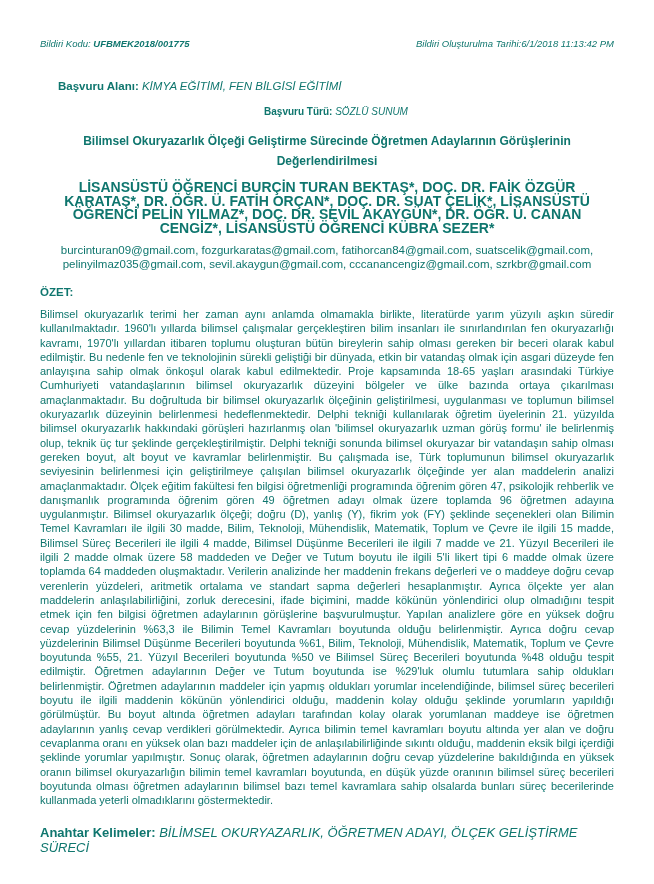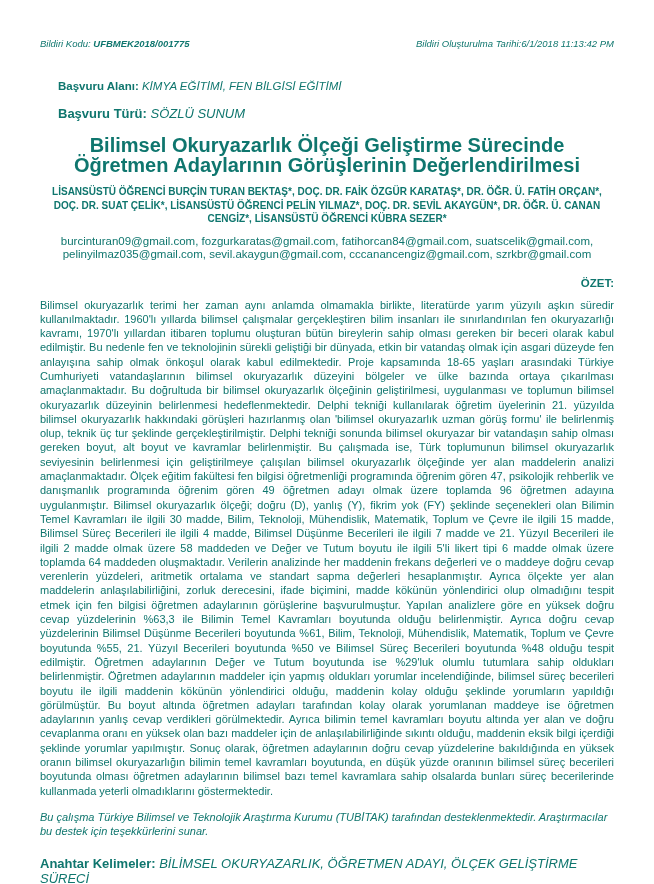--- a/index.html
+++ b/index.html
@@ -36,54 +36,53 @@
   
   .field-row {
     margin-top: 30px;
     font-size: 11.5px;
     padding-left: 18px;
   }
   .field-row .label { font-weight: bold; font-style: normal; }
   .field-row .value { font-style: italic; }
   .type-row {
     margin-top: 14px;
-    text-align: left;
-    font-size: 13px;
+    text-align: center;
+    font-size: 10px;
   }
 
   
   .title {
     margin-top: 14px;
     text-align: center;
-    font-size: 20px;
+    font-size: 12px;
     font-weight: bold;
     line-height: 20px;
     padding: 0 4px;
   }
   .authors {
     margin-top: 10px;
     text-align: center;
-    font-size: 10px;
+    font-size: 14px;
     font-weight: bold;
     line-height: 13.5px;
     padding: 0 2px;
   }
   .emails {
     margin-top: 9px;
     text-align: center;
     font-size: 11.5px;
     line-height: 13.5px;
   }
 
   
   .abstract-label {
     margin-top: 15px;
     font-weight: bold;
     font-size: 11.5px;
-    text-align: right;
   }
   .abstract-body {
     margin-top: 9px;
     font-size: 11px;
     line-height: 14.3px;
     text-align: justify;
   }
 
   .acknowledgment {
     margin-top: 12px;
@@ -125,19 +124,18 @@
   <div class="title">Bilimsel Okuryazarlık Ölçeği Geliştirme Sürecinde Öğretmen Adaylarının Görüşlerinin Değerlendirilmesi</div>
 
   <div class="authors">LİSANSÜSTÜ ÖĞRENCİ BURÇİN TURAN BEKTAŞ*, DOÇ. DR. FAİK ÖZGÜR KARATAŞ*, DR. ÖĞR. Ü. FATİH ORÇAN*, DOÇ. DR. SUAT ÇELİK*, LİSANSÜSTÜ ÖĞRENCİ PELİN YILMAZ*, DOÇ. DR. SEVİL AKAYGÜN*, DR. ÖĞR. Ü. CANAN CENGİZ*, LİSANSÜSTÜ ÖĞRENCİ KÜBRA SEZER*</div>
 
   <div class="emails">burcinturan09@gmail.com, fozgurkaratas@gmail.com, fatihorcan84@gmail.com, suatscelik@gmail.com, pelinyilmaz035@gmail.com, sevil.akaygun@gmail.com, cccanancengiz@gmail.com, szrkbr@gmail.com</div>
 
   <div class="abstract-label">ÖZET:</div>
 
   <div class="abstract-body">Bilimsel okuryazarlık terimi her zaman aynı anlamda olmamakla birlikte, literatürde yarım yüzyılı aşkın süredir kullanılmaktadır. 1960'lı yıllarda bilimsel çalışmalar gerçekleştiren bilim insanları ile sınırlandırılan fen okuryazarlığı kavramı, 1970'lı yıllardan itibaren toplumu oluşturan bütün bireylerin sahip olması gereken bir beceri olarak kabul edilmiştir. Bu nedenle fen ve teknolojinin sürekli geliştiği bir dünyada, etkin bir vatandaş olmak için asgari düzeyde fen anlayışına sahip olmak önkoşul olarak kabul edilmektedir. Proje kapsamında 18-65 yaşları arasındaki Türkiye Cumhuriyeti vatandaşlarının bilimsel okuryazarlık düzeyini bölgeler ve ülke bazında ortaya çıkarılması amaçlanmaktadır. Bu doğrultuda bir bilimsel okuryazarlık ölçeğinin geliştirilmesi, uygulanması ve toplumun bilimsel okuryazarlık düzeyinin belirlenmesi hedeflenmektedir. Delphi tekniği kullanılarak öğretim üyelerinin 21. yüzyılda bilimsel okuryazarlık hakkındaki görüşleri hazırlanmış olan 'bilimsel okuryazarlık uzman görüş formu' ile belirlenmiş olup, teknik üç tur şeklinde gerçekleştirilmiştir. Delphi tekniği sonunda bilimsel okuryazar bir vatandaşın sahip olması gereken boyut, alt boyut ve kavramlar belirlenmiştir. Bu çalışmada ise, Türk toplumunun bilimsel okuryazarlık seviyesinin belirlenmesi için geliştirilmeye çalışılan bilimsel okuryazarlık ölçeğinde yer alan maddelerin analizi amaçlanmaktadır. Ölçek eğitim fakültesi fen bilgisi öğretmenliği programında öğrenim gören 47, psikolojik rehberlik ve danışmanlık programında öğrenim gören 49 öğretmen adayı olmak üzere toplamda 96 öğretmen adayına uygulanmıştır. Bilimsel okuryazarlık ölçeği; doğru (D), yanlış (Y), fikrim yok (FY) şeklinde seçenekleri olan Bilimin Temel Kavramları ile ilgili 30 madde, Bilim, Teknoloji, Mühendislik, Matematik, Toplum ve Çevre ile ilgili 15 madde, Bilimsel Süreç Becerileri ile ilgili 4 madde, Bilimsel Düşünme Becerileri ile ilgili 7 madde ve 21. Yüzyıl Becerileri ile ilgili 2 madde olmak üzere 58 maddeden ve Değer ve Tutum boyutu ile ilgili 5'li likert tipi 6 madde olmak üzere toplamda 64 maddeden oluşmaktadır. Verilerin analizinde her maddenin frekans değerleri ve o maddeye doğru cevap verenlerin yüzdeleri, aritmetik ortalama ve standart sapma değerleri hesaplanmıştır. Ayrıca ölçekte yer alan maddelerin anlaşılabilirliğini, zorluk derecesini, ifade biçimini, madde kökünün yönlendirici olup olmadığını tespit etmek için fen bilgisi öğretmen adaylarının görüşlerine başvurulmuştur. Yapılan analizlere göre en yüksek doğru cevap yüzdelerinin %63,3 ile Bilimin Temel Kavramları boyutunda olduğu belirlenmiştir. Ayrıca doğru cevap yüzdelerinin Bilimsel Düşünme Becerileri boyutunda %61, Bilim, Teknoloji, Mühendislik, Matematik, Toplum ve Çevre boyutunda %55, 21. Yüzyıl Becerileri boyutunda %50 ve Bilimsel Süreç Becerileri boyutunda %48 olduğu tespit edilmiştir. Öğretmen adaylarının Değer ve Tutum boyutunda ise %29'luk olumlu tutumlara sahip oldukları belirlenmiştir. Öğretmen adaylarının maddeler için yapmış oldukları yorumlar incelendiğinde, bilimsel süreç becerileri boyutu ile ilgili maddenin kökünün yönlendirici olduğu, maddenin kolay olduğu şeklinde yorumların yapıldığı görülmüştür. Bu boyut altında öğretmen adayları tarafından kolay olarak yorumlanan maddeye ise öğretmen adaylarının yanlış cevap verdikleri görülmektedir. Ayrıca bilimin temel kavramları boyutu altında yer alan ve doğru cevaplanma oranı en yüksek olan bazı maddeler için de anlaşılabilirliğinde sıkıntı olduğu, maddenin eksik bilgi içerdiği şeklinde yorumlar yapılmıştır. Sonuç olarak, öğretmen adaylarının doğru cevap yüzdelerine bakıldığında en yüksek oranın bilimsel okuryazarlığın bilimin temel kavramları boyutunda, en düşük yüzde oranının bilimsel süreç becerileri boyutunda olması öğretmen adaylarının bilimsel bazı temel kavramlara sahip olsalarda bunları süreç becerilerinde kullanmada yeterli olmadıklarını göstermektedir.</div>
 
-  <div class="acknowledgment">Bu çalışma Türkiye Bilimsel ve Teknolojik Araştırma Kurumu (TUBİTAK) tarafından desteklenmektedir. Araştırmacılar bu destek için teşekkürlerini sunar.</div>
 
   <div class="keywords-row">
     <span class="label">Anahtar Kelimeler: </span><span class="value">BİLİMSEL OKURYAZARLIK, ÖĞRETMEN ADAYI, ÖLÇEK GELİŞTİRME SÜRECİ</span>
   </div>
 
 </div>
 
 </body></html>

